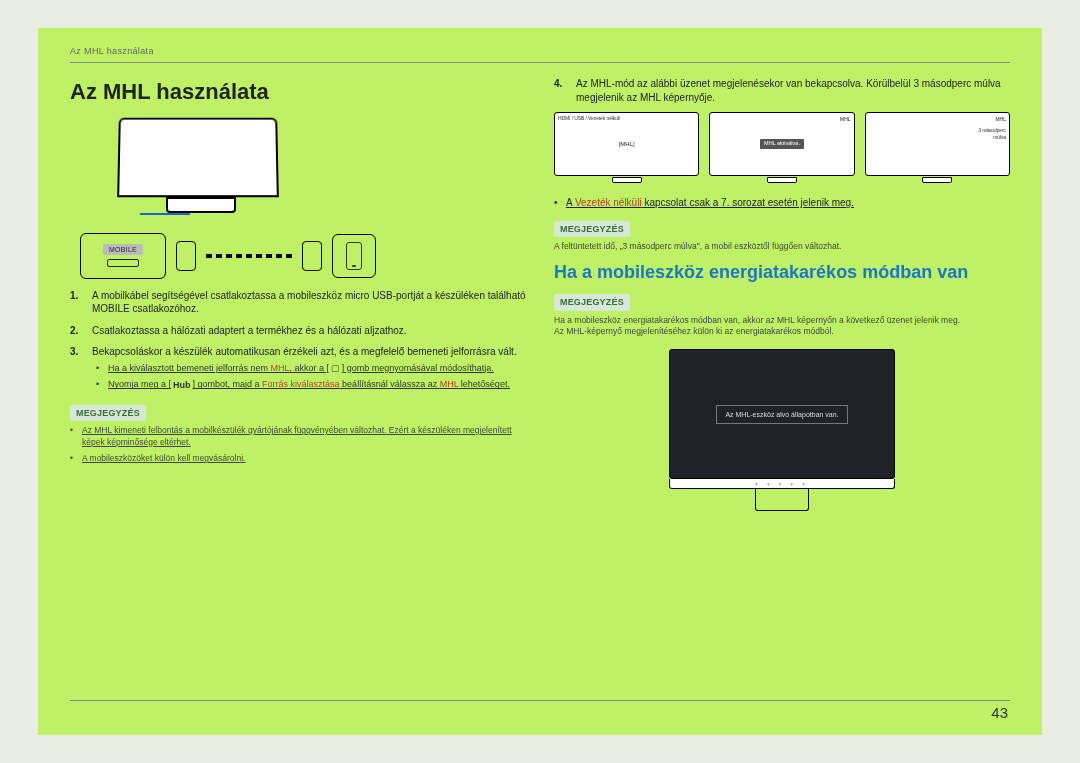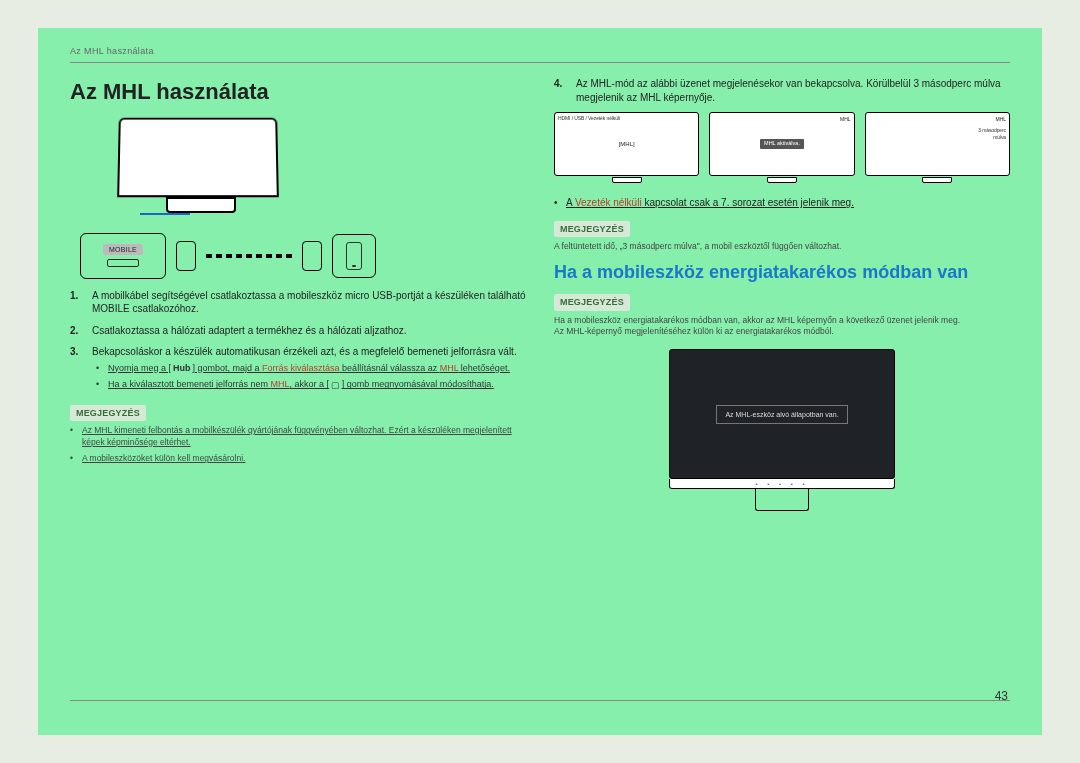--- a/index.html
+++ b/index.html
@@ -11,21 +11,21 @@
     height: 763px;
     overflow: hidden;
     position: relative;
   }
   .page {
     position: absolute;
     left: 38px;
     top: 28px;
     width: 1004px;
     height: 707px;
-    background: #86efac;
+    background: #bef264;
     padding: 18px 32px 18px 32px;
   }
   .running-head {
     font-size: 9px;
     letter-spacing: 0.04em;
     color: #666;
     margin-bottom: 6px;
   }
   .rule {
     border: none;
@@ -187,22 +187,22 @@
     background: #fff;
     display: flex; justify-content: center; align-items: center;
   }
   .bm-chin .dots { font-size: 6px; letter-spacing: 4px; color: #666; }
   .bm-stand {
     margin: 0 auto; width: 54px; height: 22px; border: 1.5px solid #000; border-top: none; border-radius: 0 0 3px 3px;
   }
   .pageno {
     position: absolute;
     right: 34px;
-    bottom: 32px;
-    font-size: 12px;
+    bottom: 14px;
+    font-size: 15px;
     color: #333;
   }
   .footer-rule {
     position: absolute;
     left: 32px; right: 32px; bottom: 34px;
     border-top: 1px solid #888;
   }
 </style>
 </head>
 <body>
@@ -238,24 +238,24 @@
         </div>
       </div>
 
       <ol class="steps">
         <li>A mobilkábel segítségével csatlakoztassa a mobileszköz micro USB-portját a készüléken található MOBILE csatlakozóhoz.</li>
         <li>Csatlakoztassa a hálózati adaptert a termékhez és a hálózati aljzathoz.</li>
         <li>
           <span>Bekapcsoláskor a készülék automatikusan érzékeli azt, és a megfelelő bemeneti jelforrásra vált.</span>
           <ul class="bullets sub">
             <li>
-              <span>Nyomja meg a [</span><span class="iconbox"><b>Hub</b></span><span>] gombot, majd a </span><span class="red">Forrás kiválasztása</span><span> beállításnál válassza az </span><span class="red">MHL</span><span> lehetőséget.</span>
+              <span>Ha a kiválasztott bemeneti jelforrás nem </span><span class="red">MHL</span><span>, akkor a [</span><span class="iconbox">▢</span><span>] gomb megnyomásával módosíthatja.</span>
             </li>
             <li>
-              <span>Ha a kiválasztott bemeneti jelforrás nem </span><span class="red">MHL</span><span>, akkor a [</span><span class="iconbox">▢</span><span>] gomb megnyomásával módosíthatja.</span>
+              <span>Nyomja meg a [</span><span class="iconbox"><b>Hub</b></span><span>] gombot, majd a </span><span class="red">Forrás kiválasztása</span><span> beállításnál válassza az </span><span class="red">MHL</span><span> lehetőséget.</span>
             </li>
           </ul>
         </li>
       </ol>
 
       <div class="note-badge">MEGJEGYZÉS</div>
       <ul class="bullets small">
         <li>Az MHL kimeneti felbontás a mobilkészülék gyártójának függvényében változhat. Ezért a készüléken megjelenített képek képminősége eltérhet.</li>
         <li>A mobileszközöket külön kell megvásárolni.</li>
       </ul>

